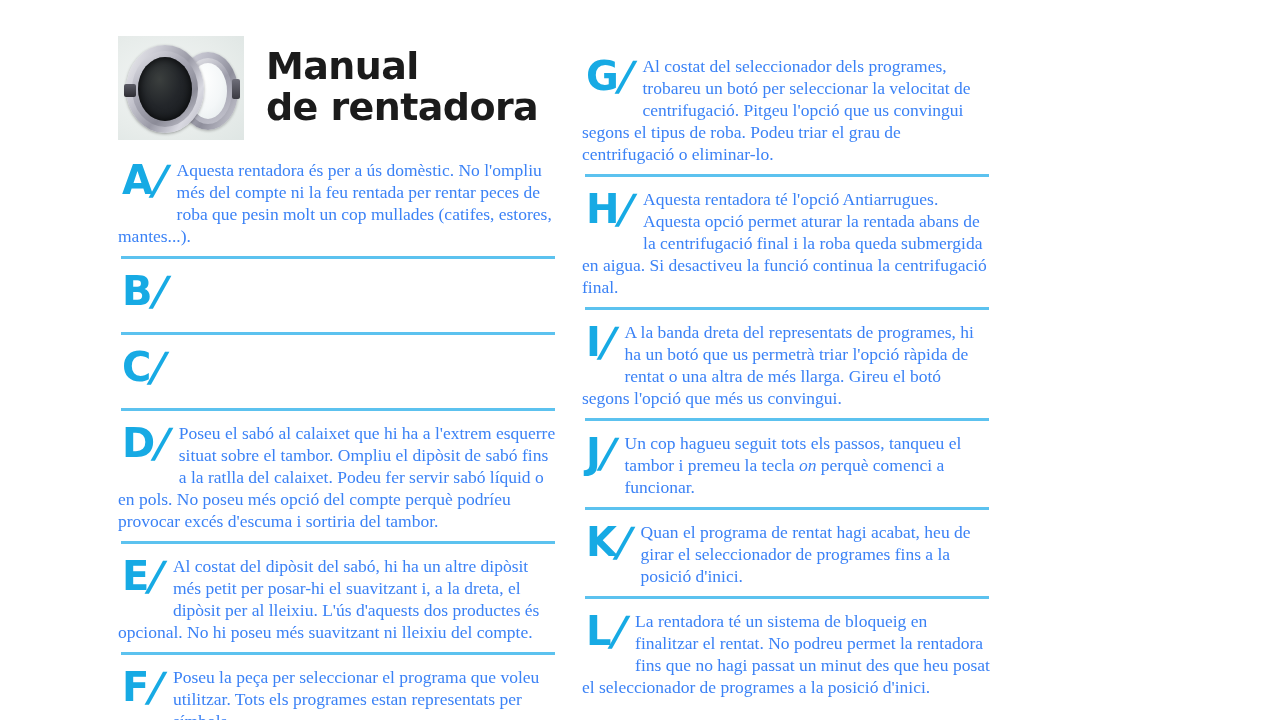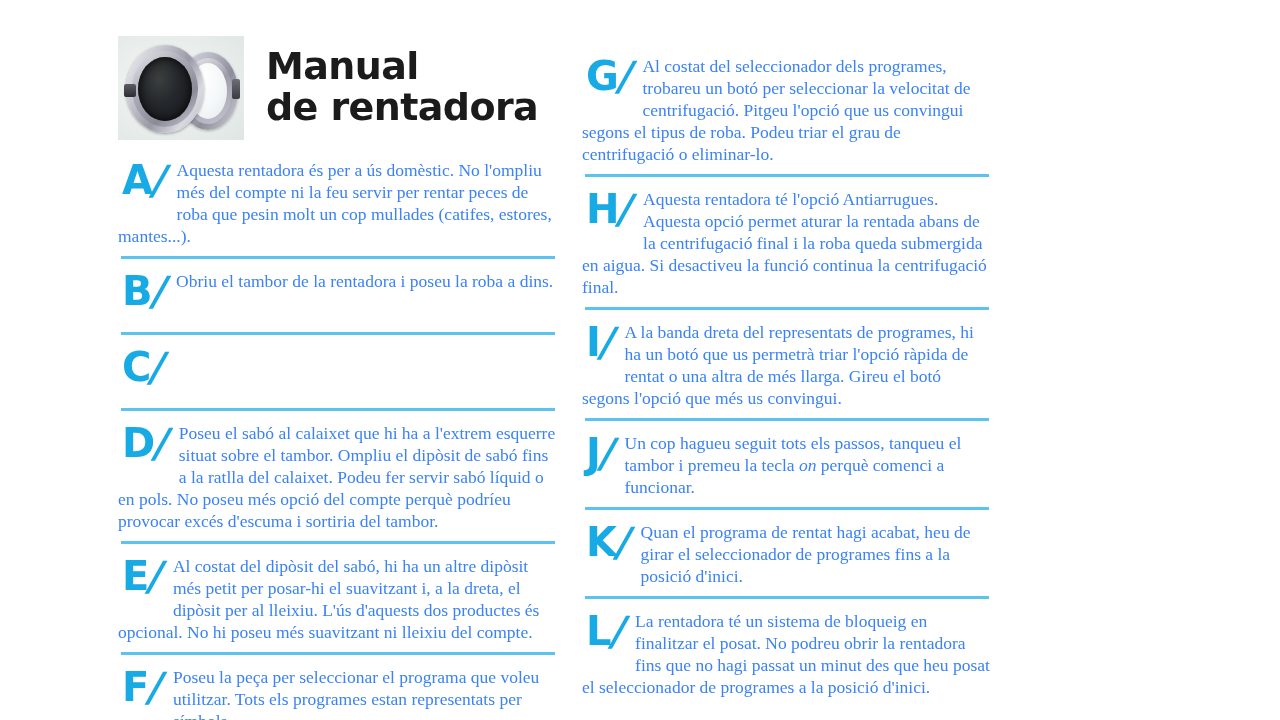--- a/index.html
+++ b/index.html
@@ -211,27 +211,26 @@
         </div>
       </div>
       <div class="title-block">
         <div class="title-line">Manual</div>
         <div class="title-line title-line-2">de rentadora</div>
       </div>
     </div>
 
     <div class="section clearfix">
       <div class="marker"><span>A</span><span class="slash">/</span></div>
-      <div class="body-text">Aquesta rentadora és per a ús domèstic. No l'ompliu més del compte ni la feu servir per rentar peces de roba que pesin molt un cop mullades (catifes, estores, mantes...).</div>
+      <div class="body-text">Aquesta rentadora és per a ús domèstic. No l'ompliu més del compte ni la feu rentada per rentar peces de roba que pesin molt un cop mullades (catifes, estores, mantes...).</div>
     </div>
     <div class="rule"></div>
 
     <div class="section clearfix">
       <div class="marker"><span>B</span><span class="slash">/</span></div>
-      <div class="body-text">Obriu el tambor de la rentadora i poseu la roba a dins.</div>
     </div>
     <div class="rule"></div>
 
     <div class="section clearfix">
       <div class="marker"><span>C</span><span class="slash">/</span></div>
     </div>
     <div class="rule"></div>
 
     <div class="section clearfix">
       <div class="marker"><span>D</span><span class="slash">/</span></div>
@@ -281,18 +280,18 @@
     <div class="rule"></div>
 
     <div class="section clearfix">
       <div class="marker"><span>K</span><span class="slash">/</span></div>
       <div class="body-text">Quan el programa de rentat hagi acabat, heu de girar el seleccionador de programes fins a la posició d'inici.</div>
     </div>
     <div class="rule"></div>
 
     <div class="section clearfix">
       <div class="marker"><span>L</span><span class="slash">/</span></div>
-      <div class="body-text">La rentadora té un sistema de bloqueig en finalitzar el posat. No podreu obrir la rentadora fins que no hagi passat un minut des que heu posat el seleccionador de programes a la posició d'inici.</div>
+      <div class="body-text">La rentadora té un sistema de bloqueig en finalitzar el rentat. No podreu permet la rentadora fins que no hagi passat un minut des que heu posat el seleccionador de programes a la posició d'inici.</div>
     </div>
 
   </div>
 
 </div>
 
 </body></html>

